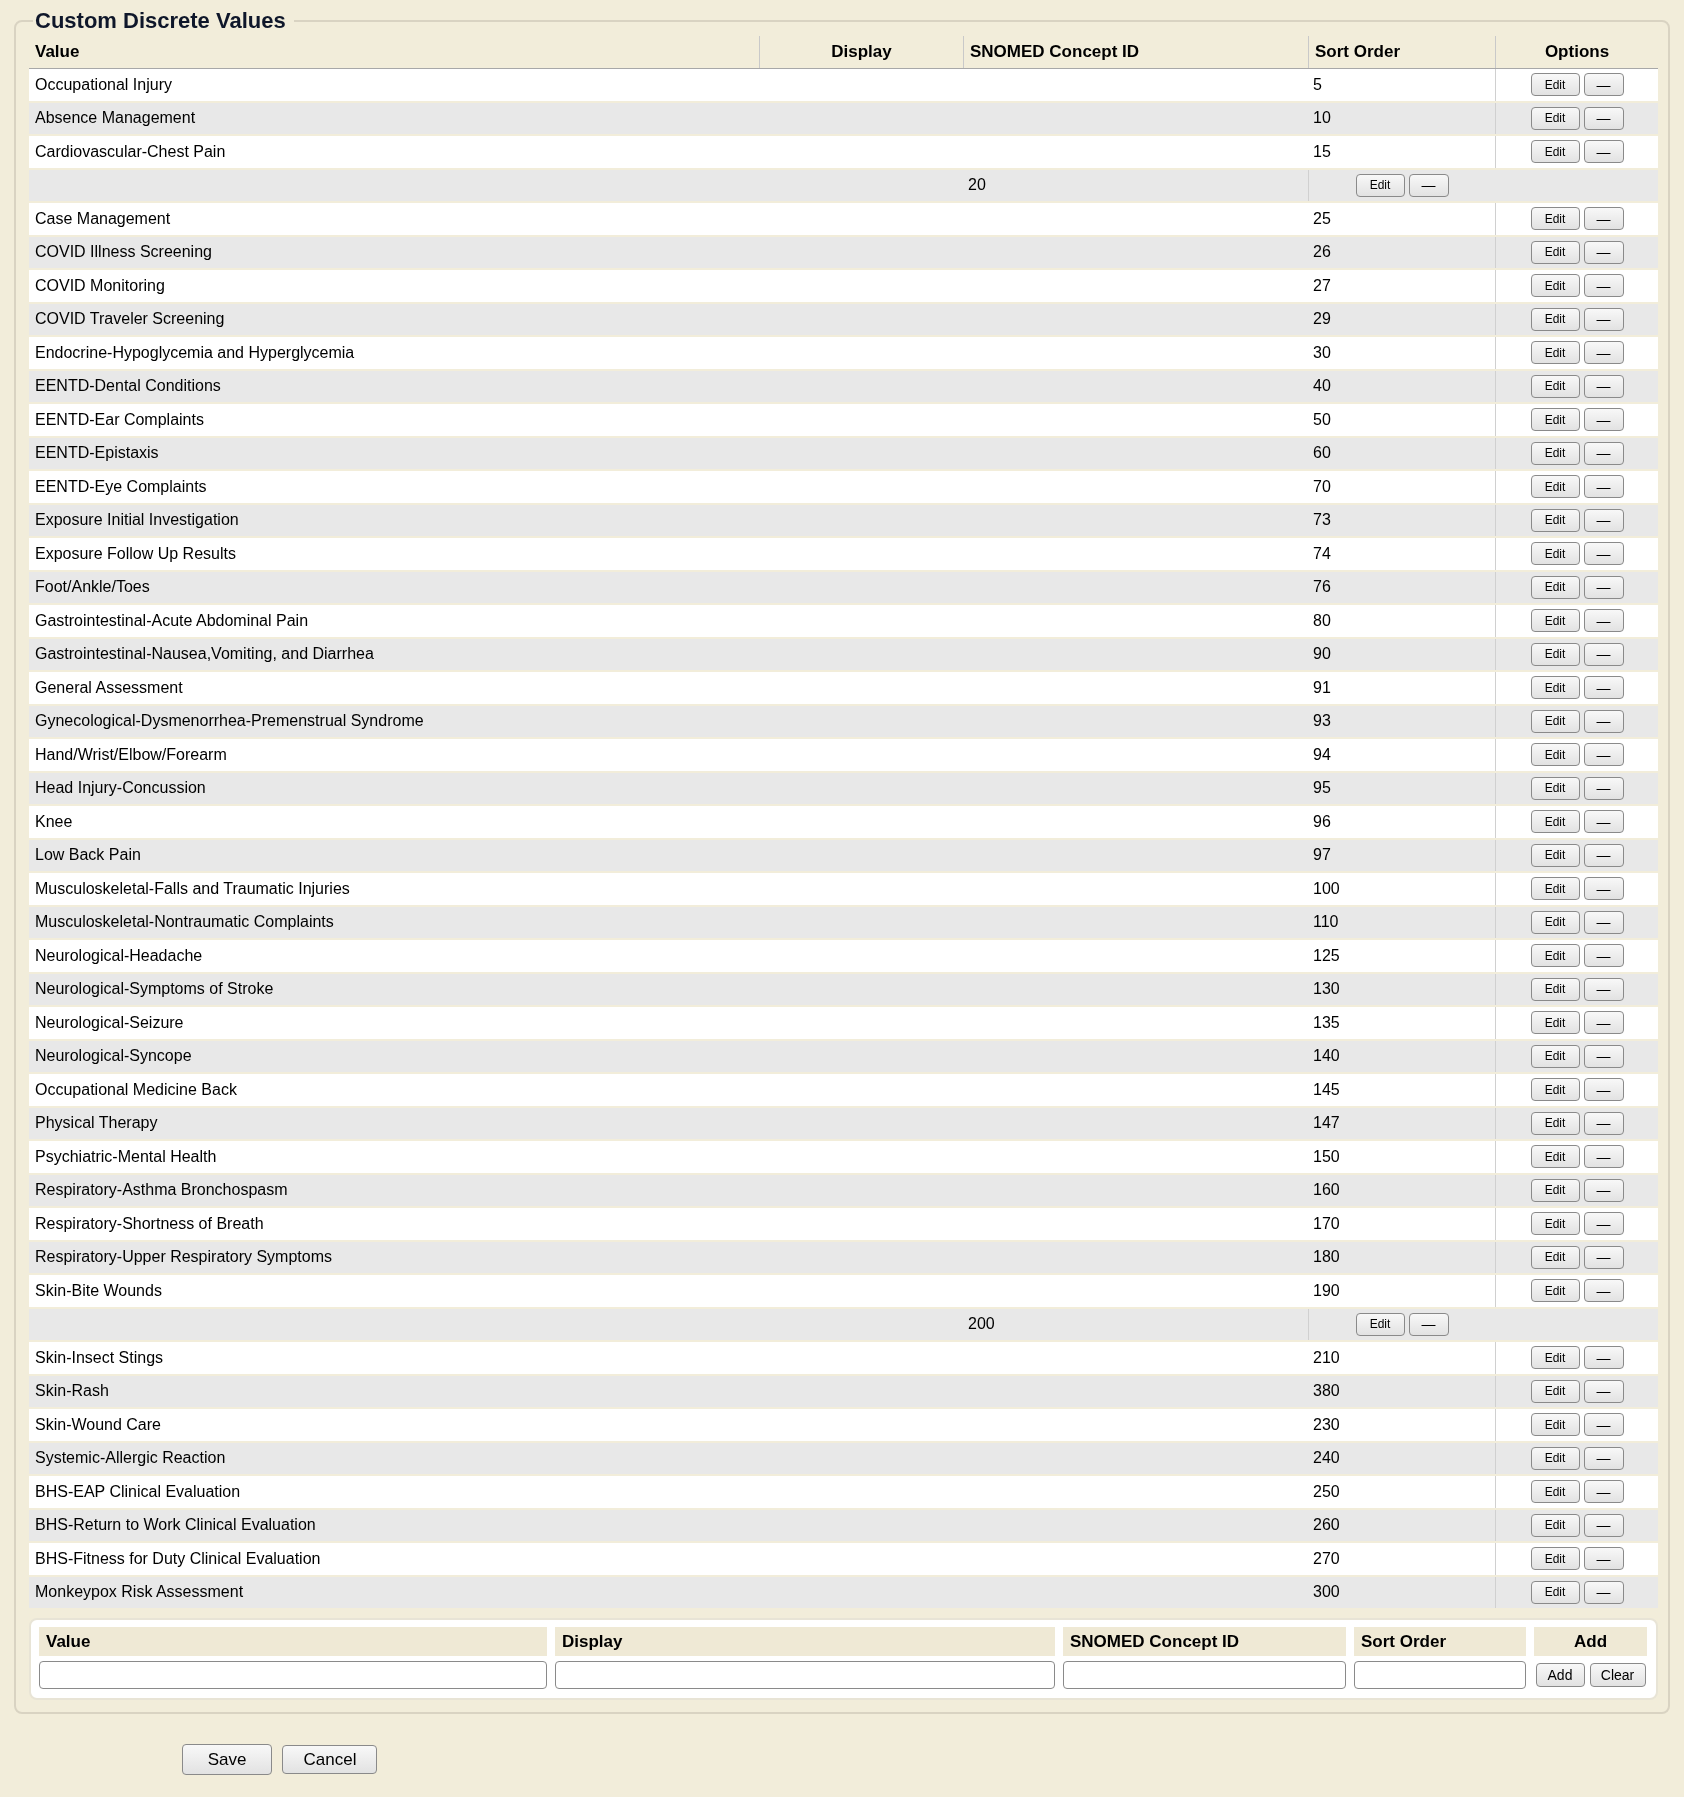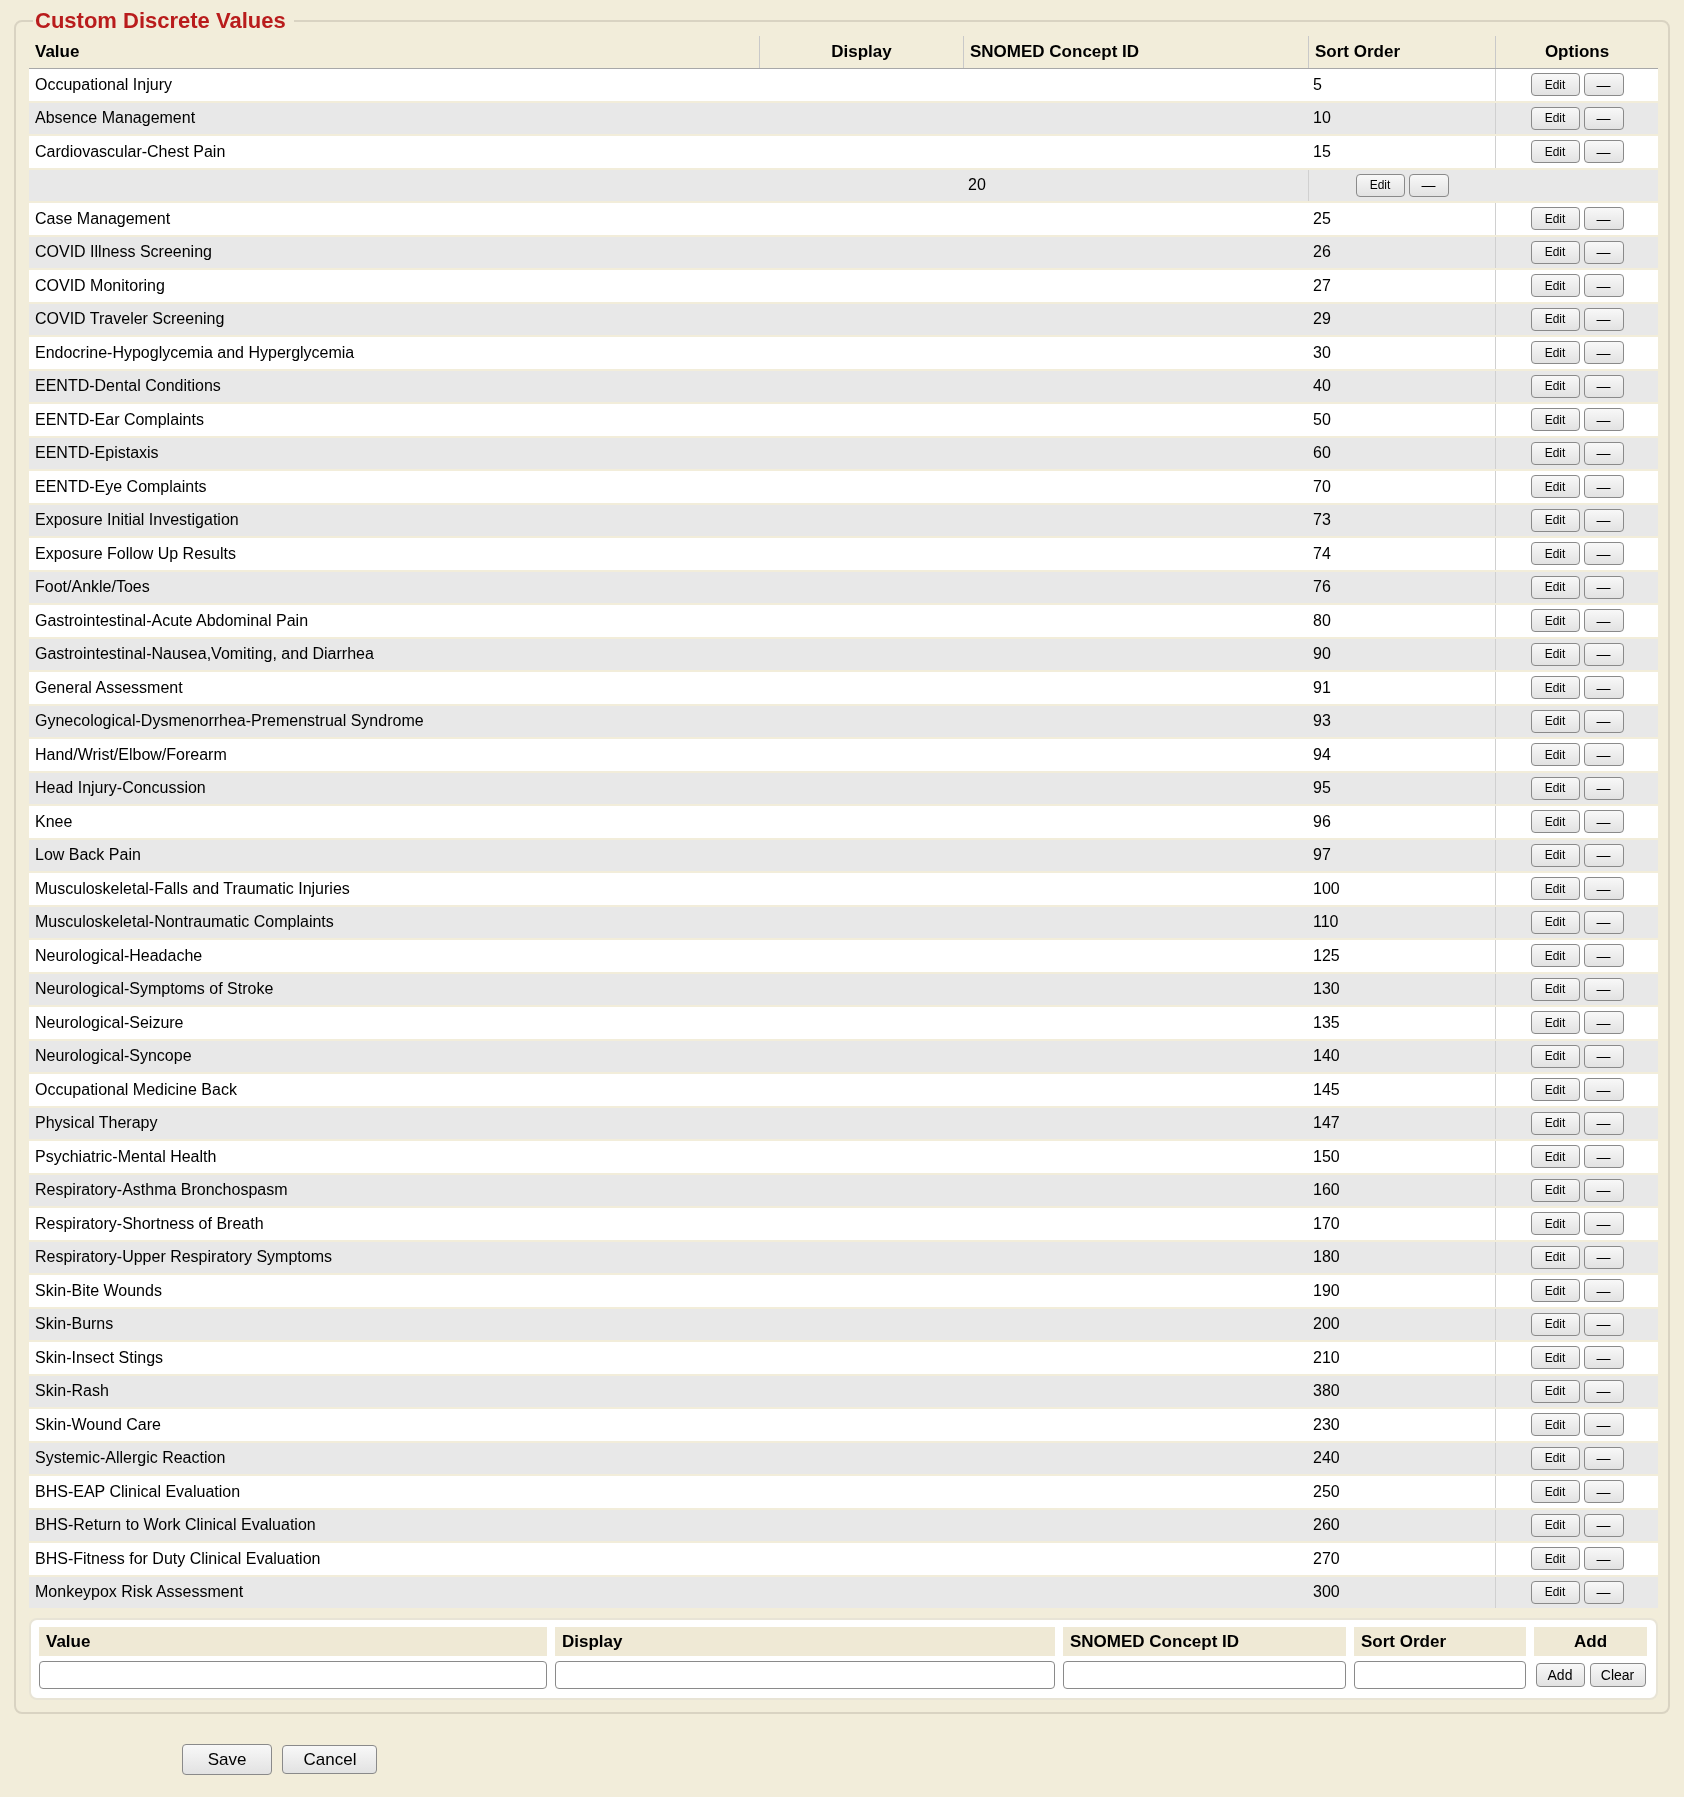--- a/index.html
+++ b/index.html
@@ -12,21 +12,21 @@
   }
   fieldset.main{
     margin:8px 14px 0 14px;
     border:2px solid #d9d3c2;
     border-radius:8px;
     padding:2px 10px 12px 13px;
   }
   legend.title{
     font-size:22px;
     font-weight:bold;
-    color:#b91c1c;
+    color:#0f172a;
     padding:0 8px 0 2px;
     margin-left:4px;
   }
   
   .tbl{width:1629px;}
   .tr{
     display:grid;
     grid-template-columns:730px 204px 345px 187px 163px;
     align-items:center;
   }
@@ -528,21 +528,20 @@
       <div class="cell"></div>
       <div class="cell"></div>
       <div class="cell sort">190</div>
       <div class="cell opts">
         <button class="btn edit">Edit</button>
         <button class="btn dash">—</button>
       </div>
     </div>
 
     <div class="tr row">
-      <div class="cell">Skin-Burns</div>
       <div class="cell"></div>
       <div class="cell"></div>
       <div class="cell sort">200</div>
       <div class="cell opts">
         <button class="btn edit">Edit</button>
         <button class="btn dash">—</button>
       </div>
     </div>
 
     <div class="tr row">

